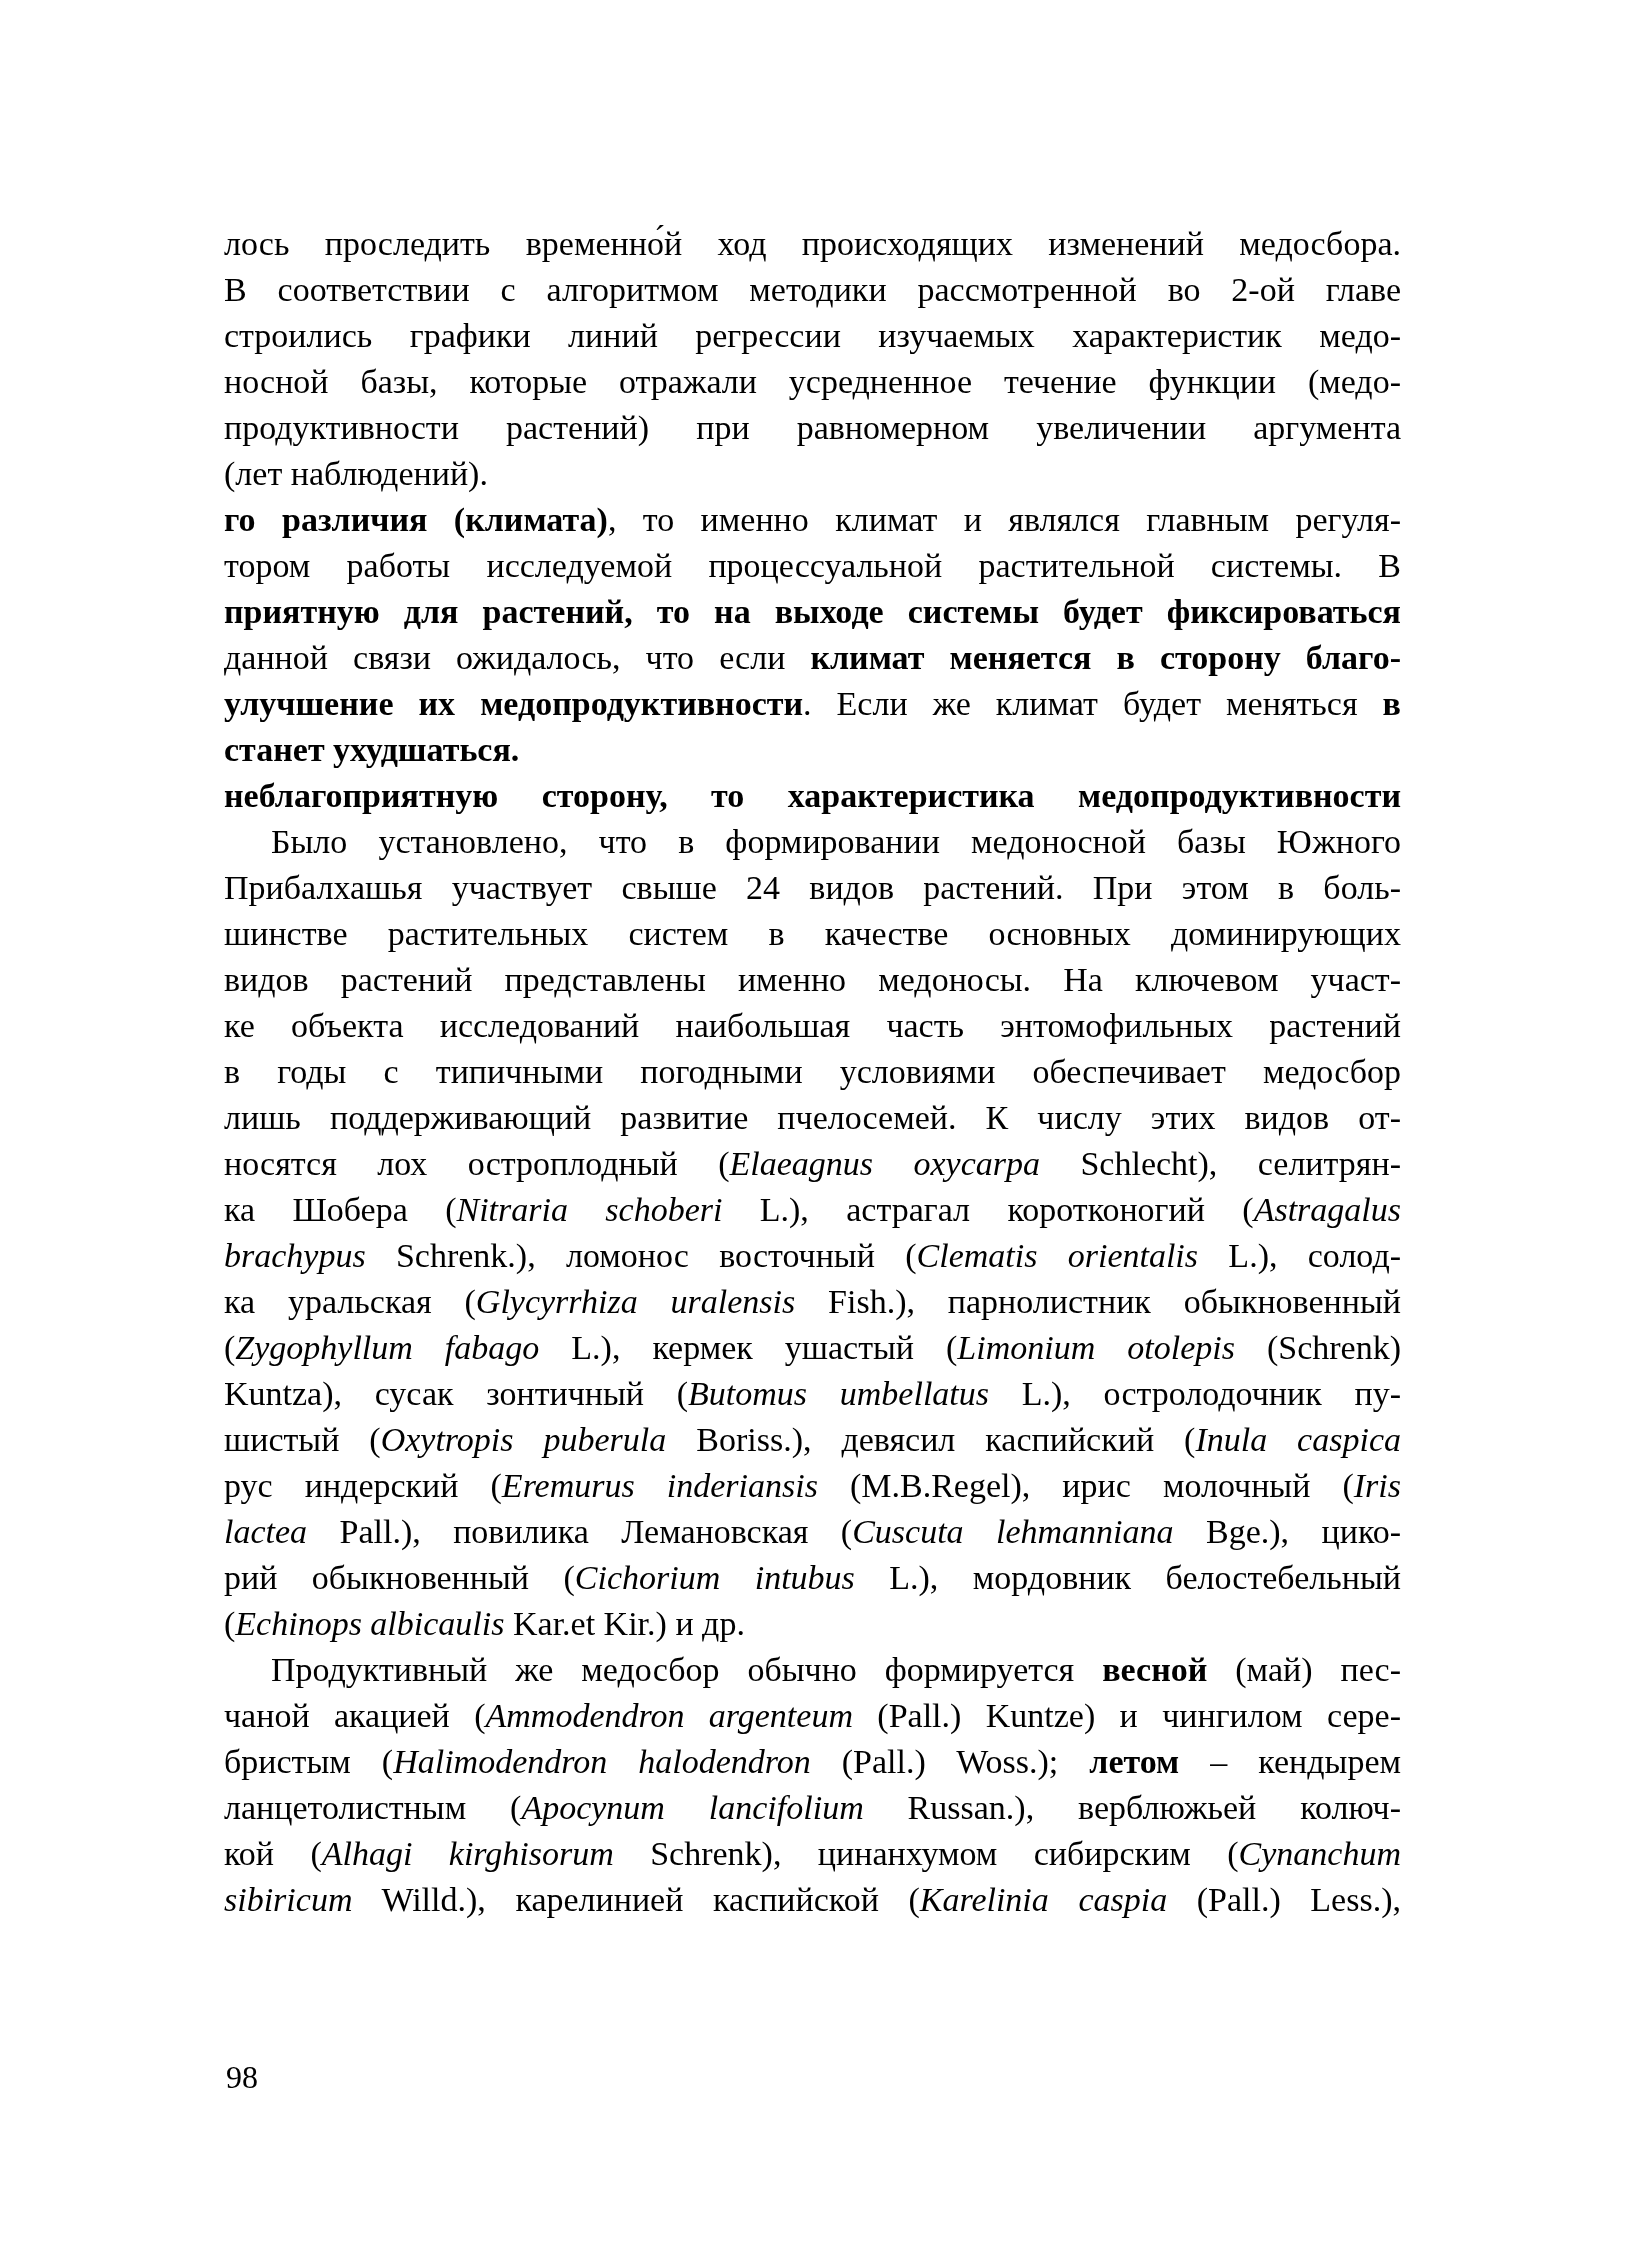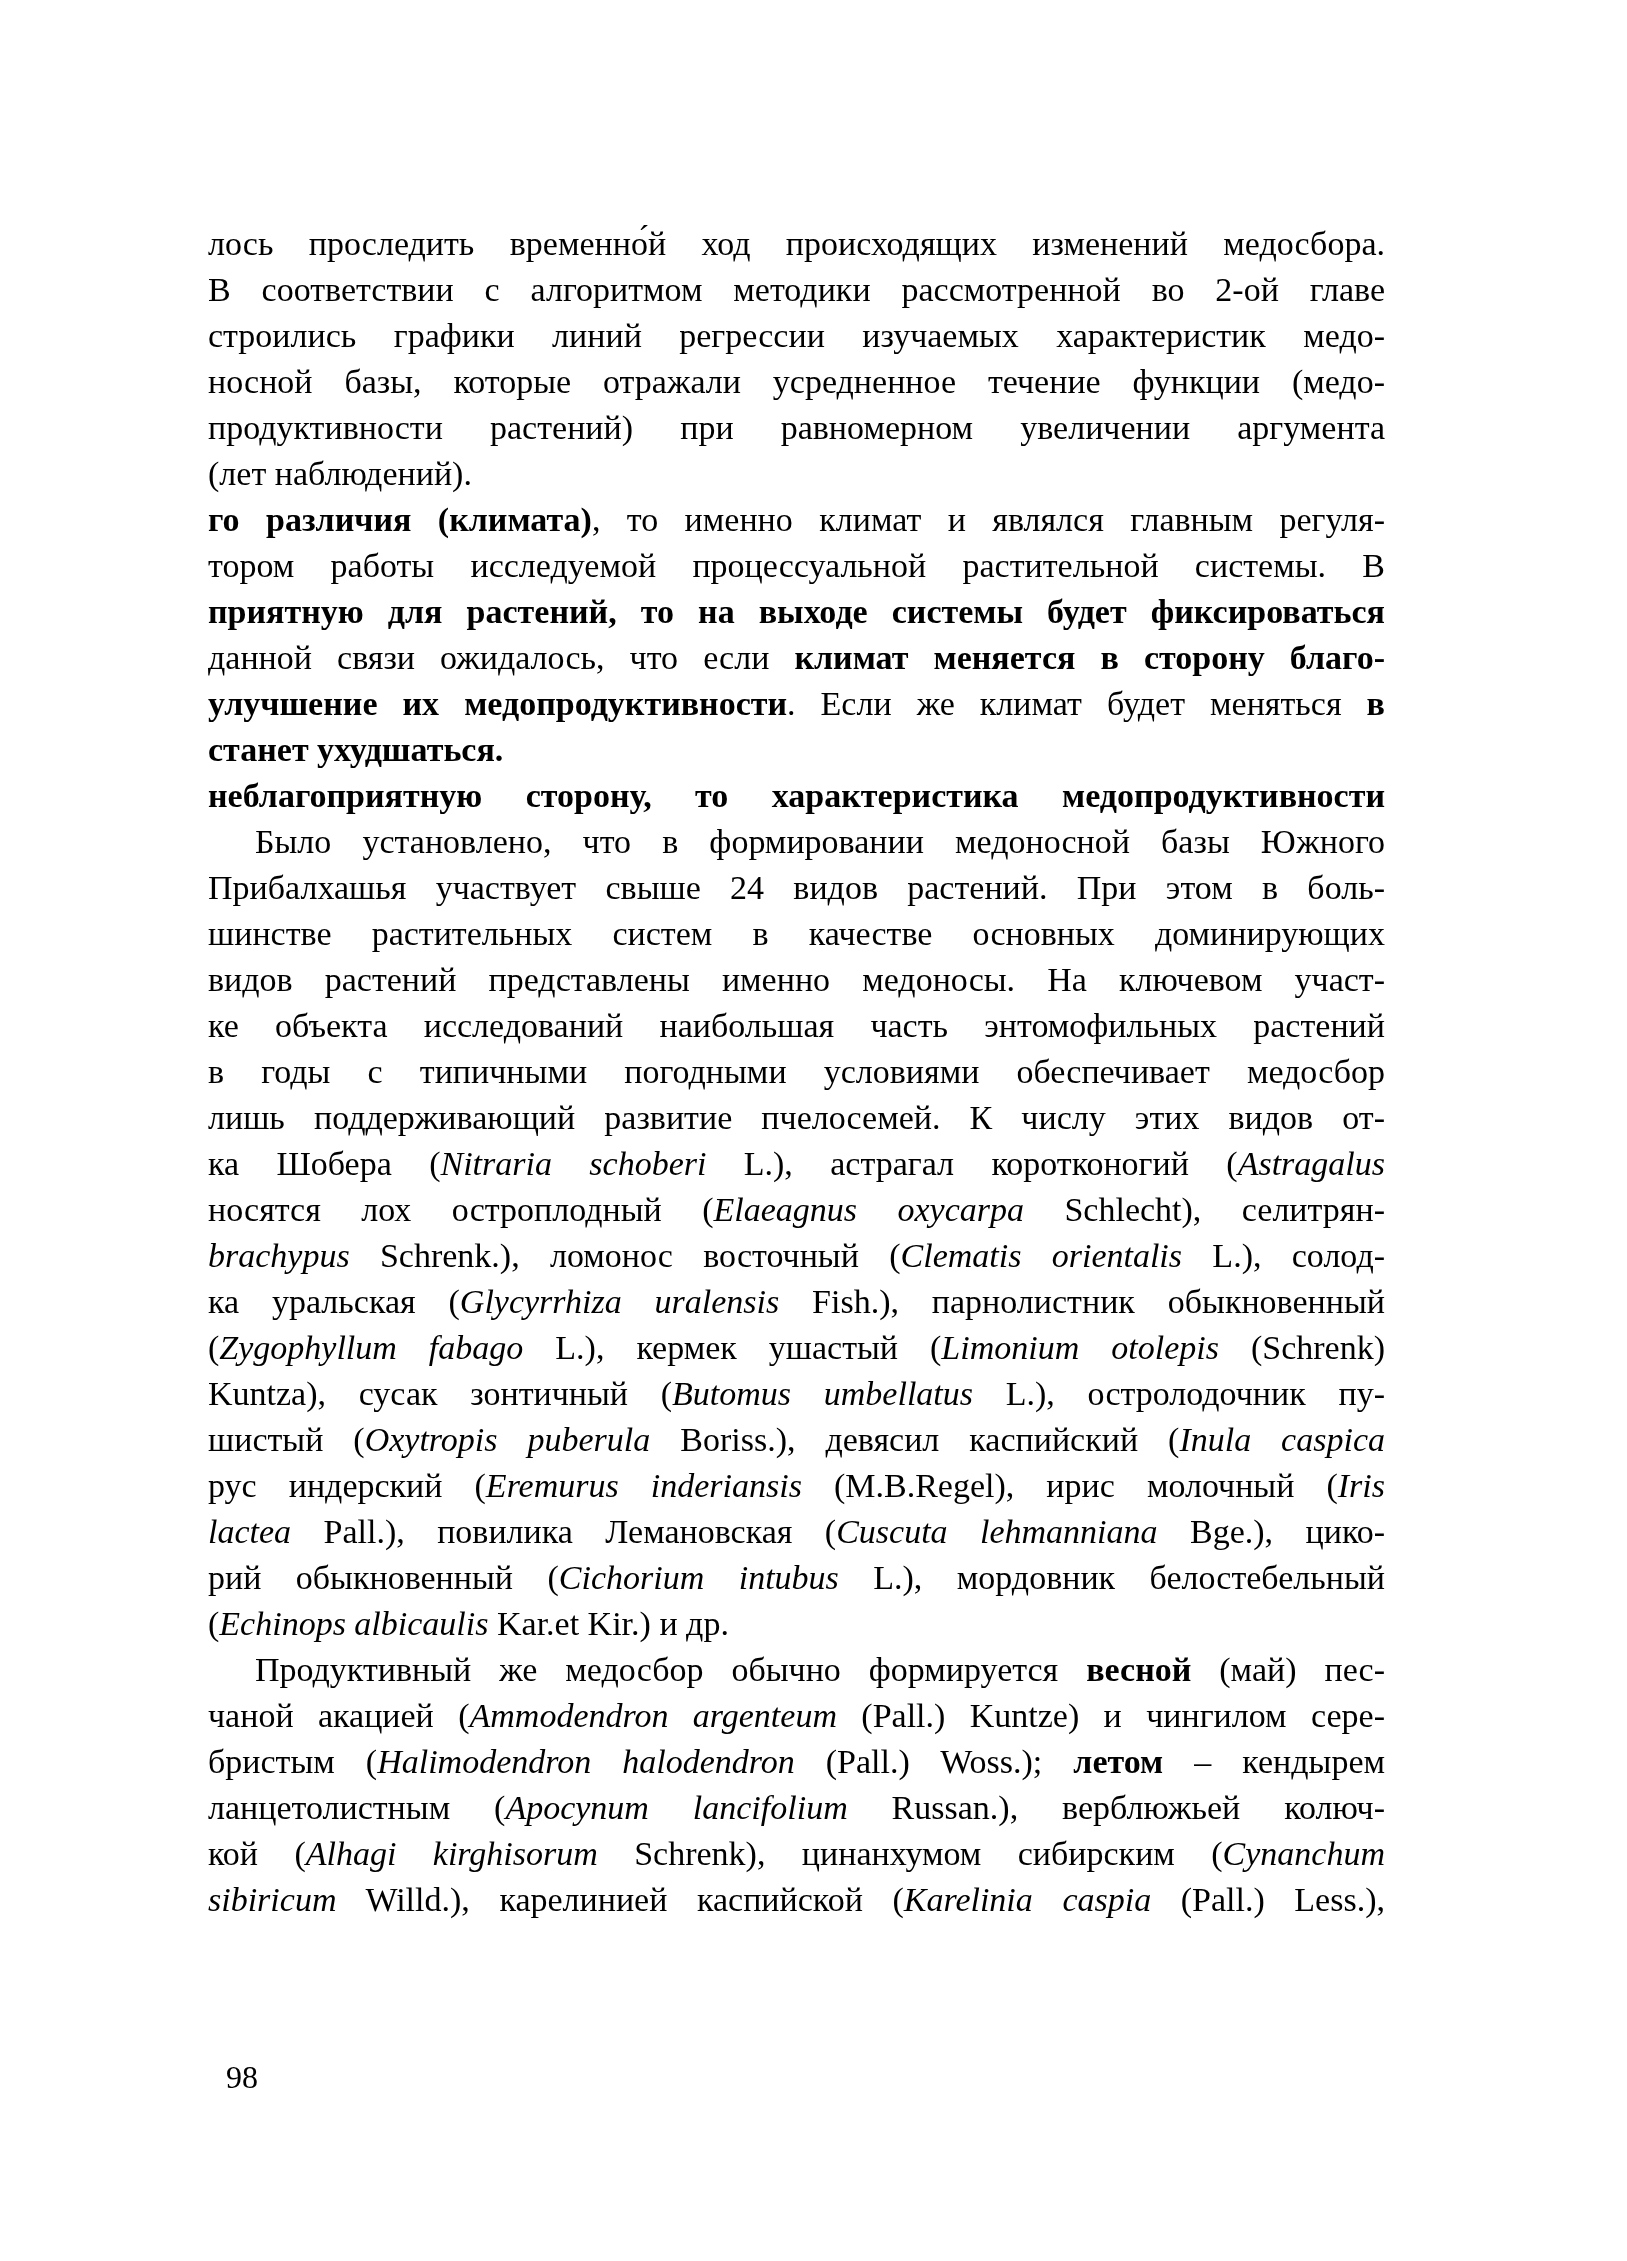--- a/index.html
+++ b/index.html
@@ -11,21 +11,21 @@
     position: relative;
     width: 1628px;
     height: 2261px;
     background: #ffffff;
     color: #000000;
     font-family: "Liberation Serif", "DejaVu Serif", serif;
     overflow: hidden;
   }
   .text-block {
     position: absolute;
-    left: 208px;
+    left: 224px;
     top: 221px;
     width: 1177px;
   }
   .line {
     font-size: 34px;
     line-height: 46px;
     height: 46px;
     text-align: justify;
     text-align-last: justify;
     overflow: hidden;
@@ -64,22 +64,22 @@
       <div class="line"><span class="b">улучшение их медопродуктивности</span><span>. Если же климат будет меняться </span><span class="b">в</span></div>
       <div class="line lastline"><span class="b">станет ухудшаться.</span></div>
       <div class="line"><span class="b">неблагоприятную сторону, то характеристика медопродуктивности</span></div>
       <div class="line indent"><span>Было установлено, что в формировании медоносной базы Южного</span></div>
       <div class="line"><span>Прибалхашья участвует свыше 24 видов растений. При этом в боль-</span></div>
       <div class="line"><span>шинстве растительных систем в качестве основных доминирующих</span></div>
       <div class="line"><span>видов растений представлены именно медоносы. На ключевом участ-</span></div>
       <div class="line"><span>ке объекта исследований наибольшая часть энтомофильных растений</span></div>
       <div class="line"><span>в годы с типичными погодными условиями обеспечивает медосбор</span></div>
       <div class="line"><span>лишь поддерживающий развитие пчелосемей. К числу этих видов от-</span></div>
+      <div class="line"><span>носятся лох остроплодный (</span><span class="i">Elaeagnus oxycarpa</span><span> Schlecht), селитрян-</span></div>
       <div class="line"><span>ка Шобера (</span><span class="i">Nitraria schoberi</span><span> L.), астрагал коротконогий (</span><span class="i">Astragalus</span></div>
-      <div class="line"><span>носятся лох остроплодный (</span><span class="i">Elaeagnus oxycarpa</span><span> Schlecht), селитрян-</span></div>
       <div class="line"><span class="i">brachypus</span><span> Schrenk.), ломонос восточный (</span><span class="i">Clematis orientalis</span><span> L.), солод-</span></div>
       <div class="line"><span>ка уральская (</span><span class="i">Glycyrrhiza uralensis</span><span> Fish.), парнолистник обыкновенный</span></div>
       <div class="line"><span>(</span><span class="i">Zygophyllum fabago</span><span> L.), кермек ушастый (</span><span class="i">Limonium otolepis</span><span> (Schrenk)</span></div>
       <div class="line"><span>Kuntza), сусак зонтичный (</span><span class="i">Butomus umbellatus</span><span> L.), остролодочник пу-</span></div>
       <div class="line"><span>шистый (</span><span class="i">Oxytropis puberula</span><span> Boriss.), девясил каспийский (</span><span class="i">Inula caspica</span></div>
       <div class="line"><span>рус индерский (</span><span class="i">Eremurus inderiansis</span><span> (M.B.Regel), ирис молочный (</span><span class="i">Iris</span></div>
       <div class="line"><span class="i">lactea</span><span> Pall.), повилика Лемановская (</span><span class="i">Cuscuta lehmanniana</span><span> Bge.), цико-</span></div>
       <div class="line"><span>рий обыкновенный (</span><span class="i">Cichorium intubus</span><span> L.), мордовник белостебельный</span></div>
       <div class="line lastline"><span>(</span><span class="i">Echinops albicaulis</span><span> Kar.et Kir.) и др.</span></div>
       <div class="line indent"><span>Продуктивный же медосбор обычно формируется </span><span class="b">весной</span><span> (май) пес-</span></div>

